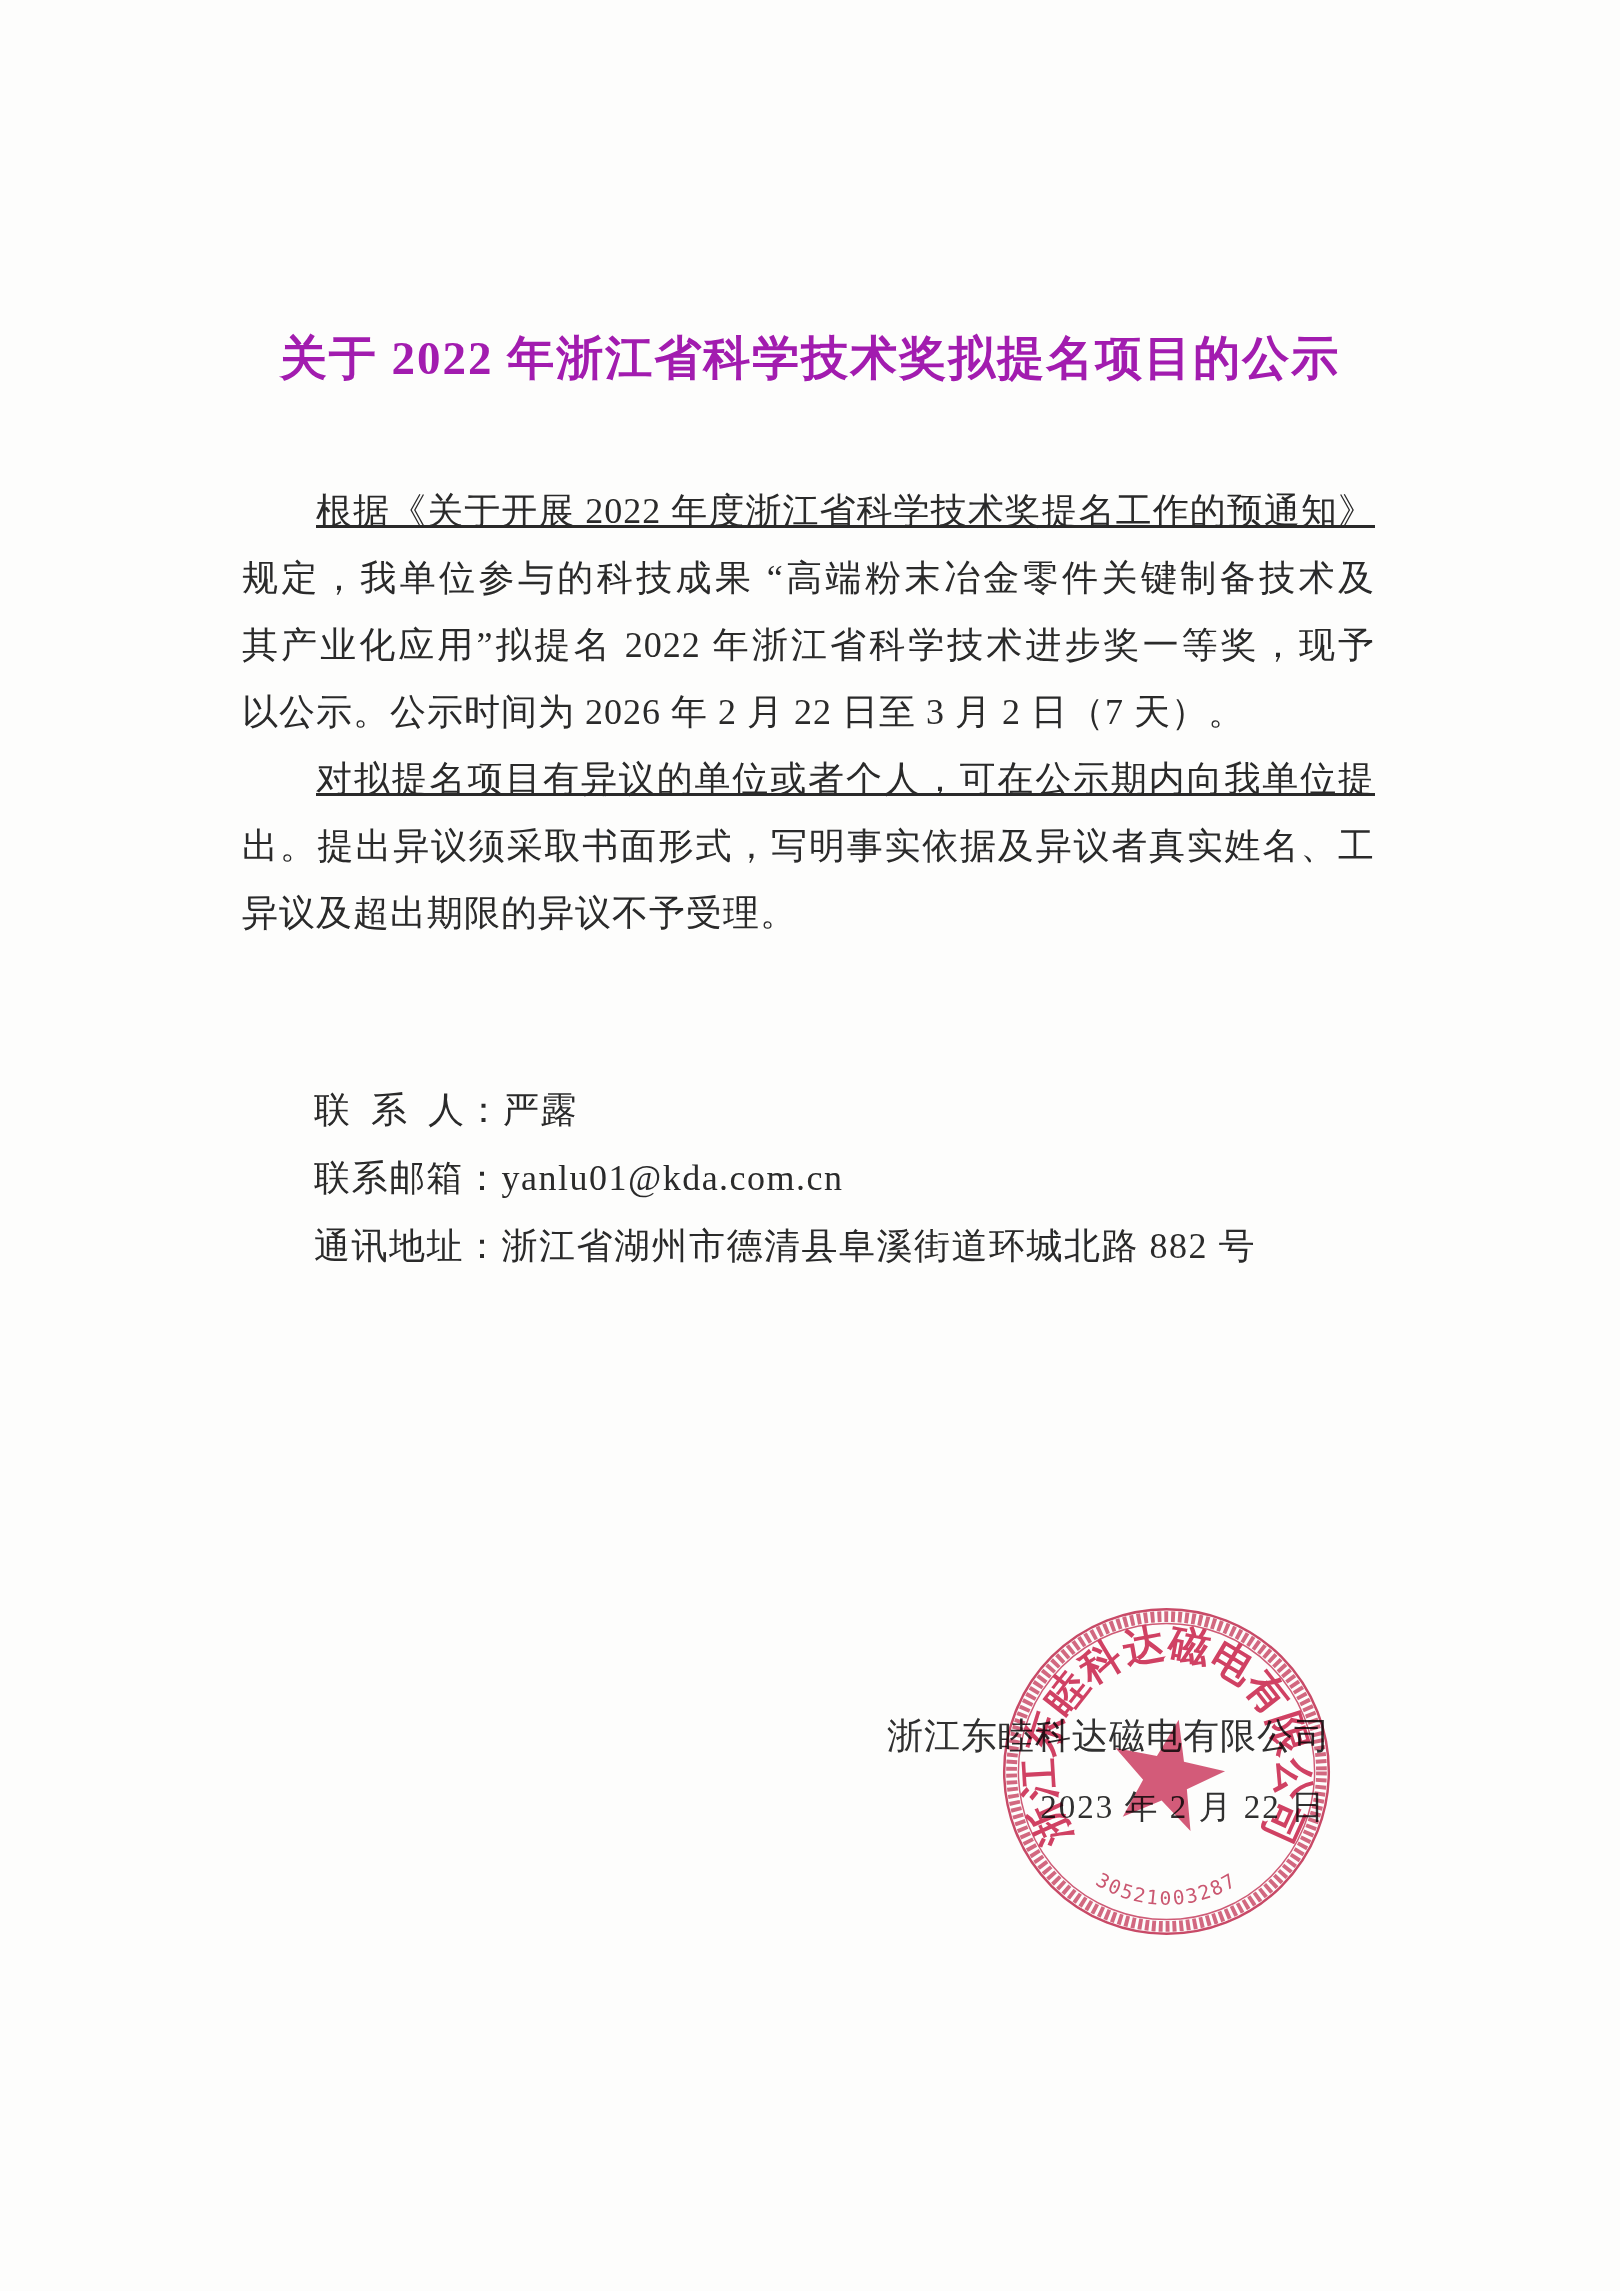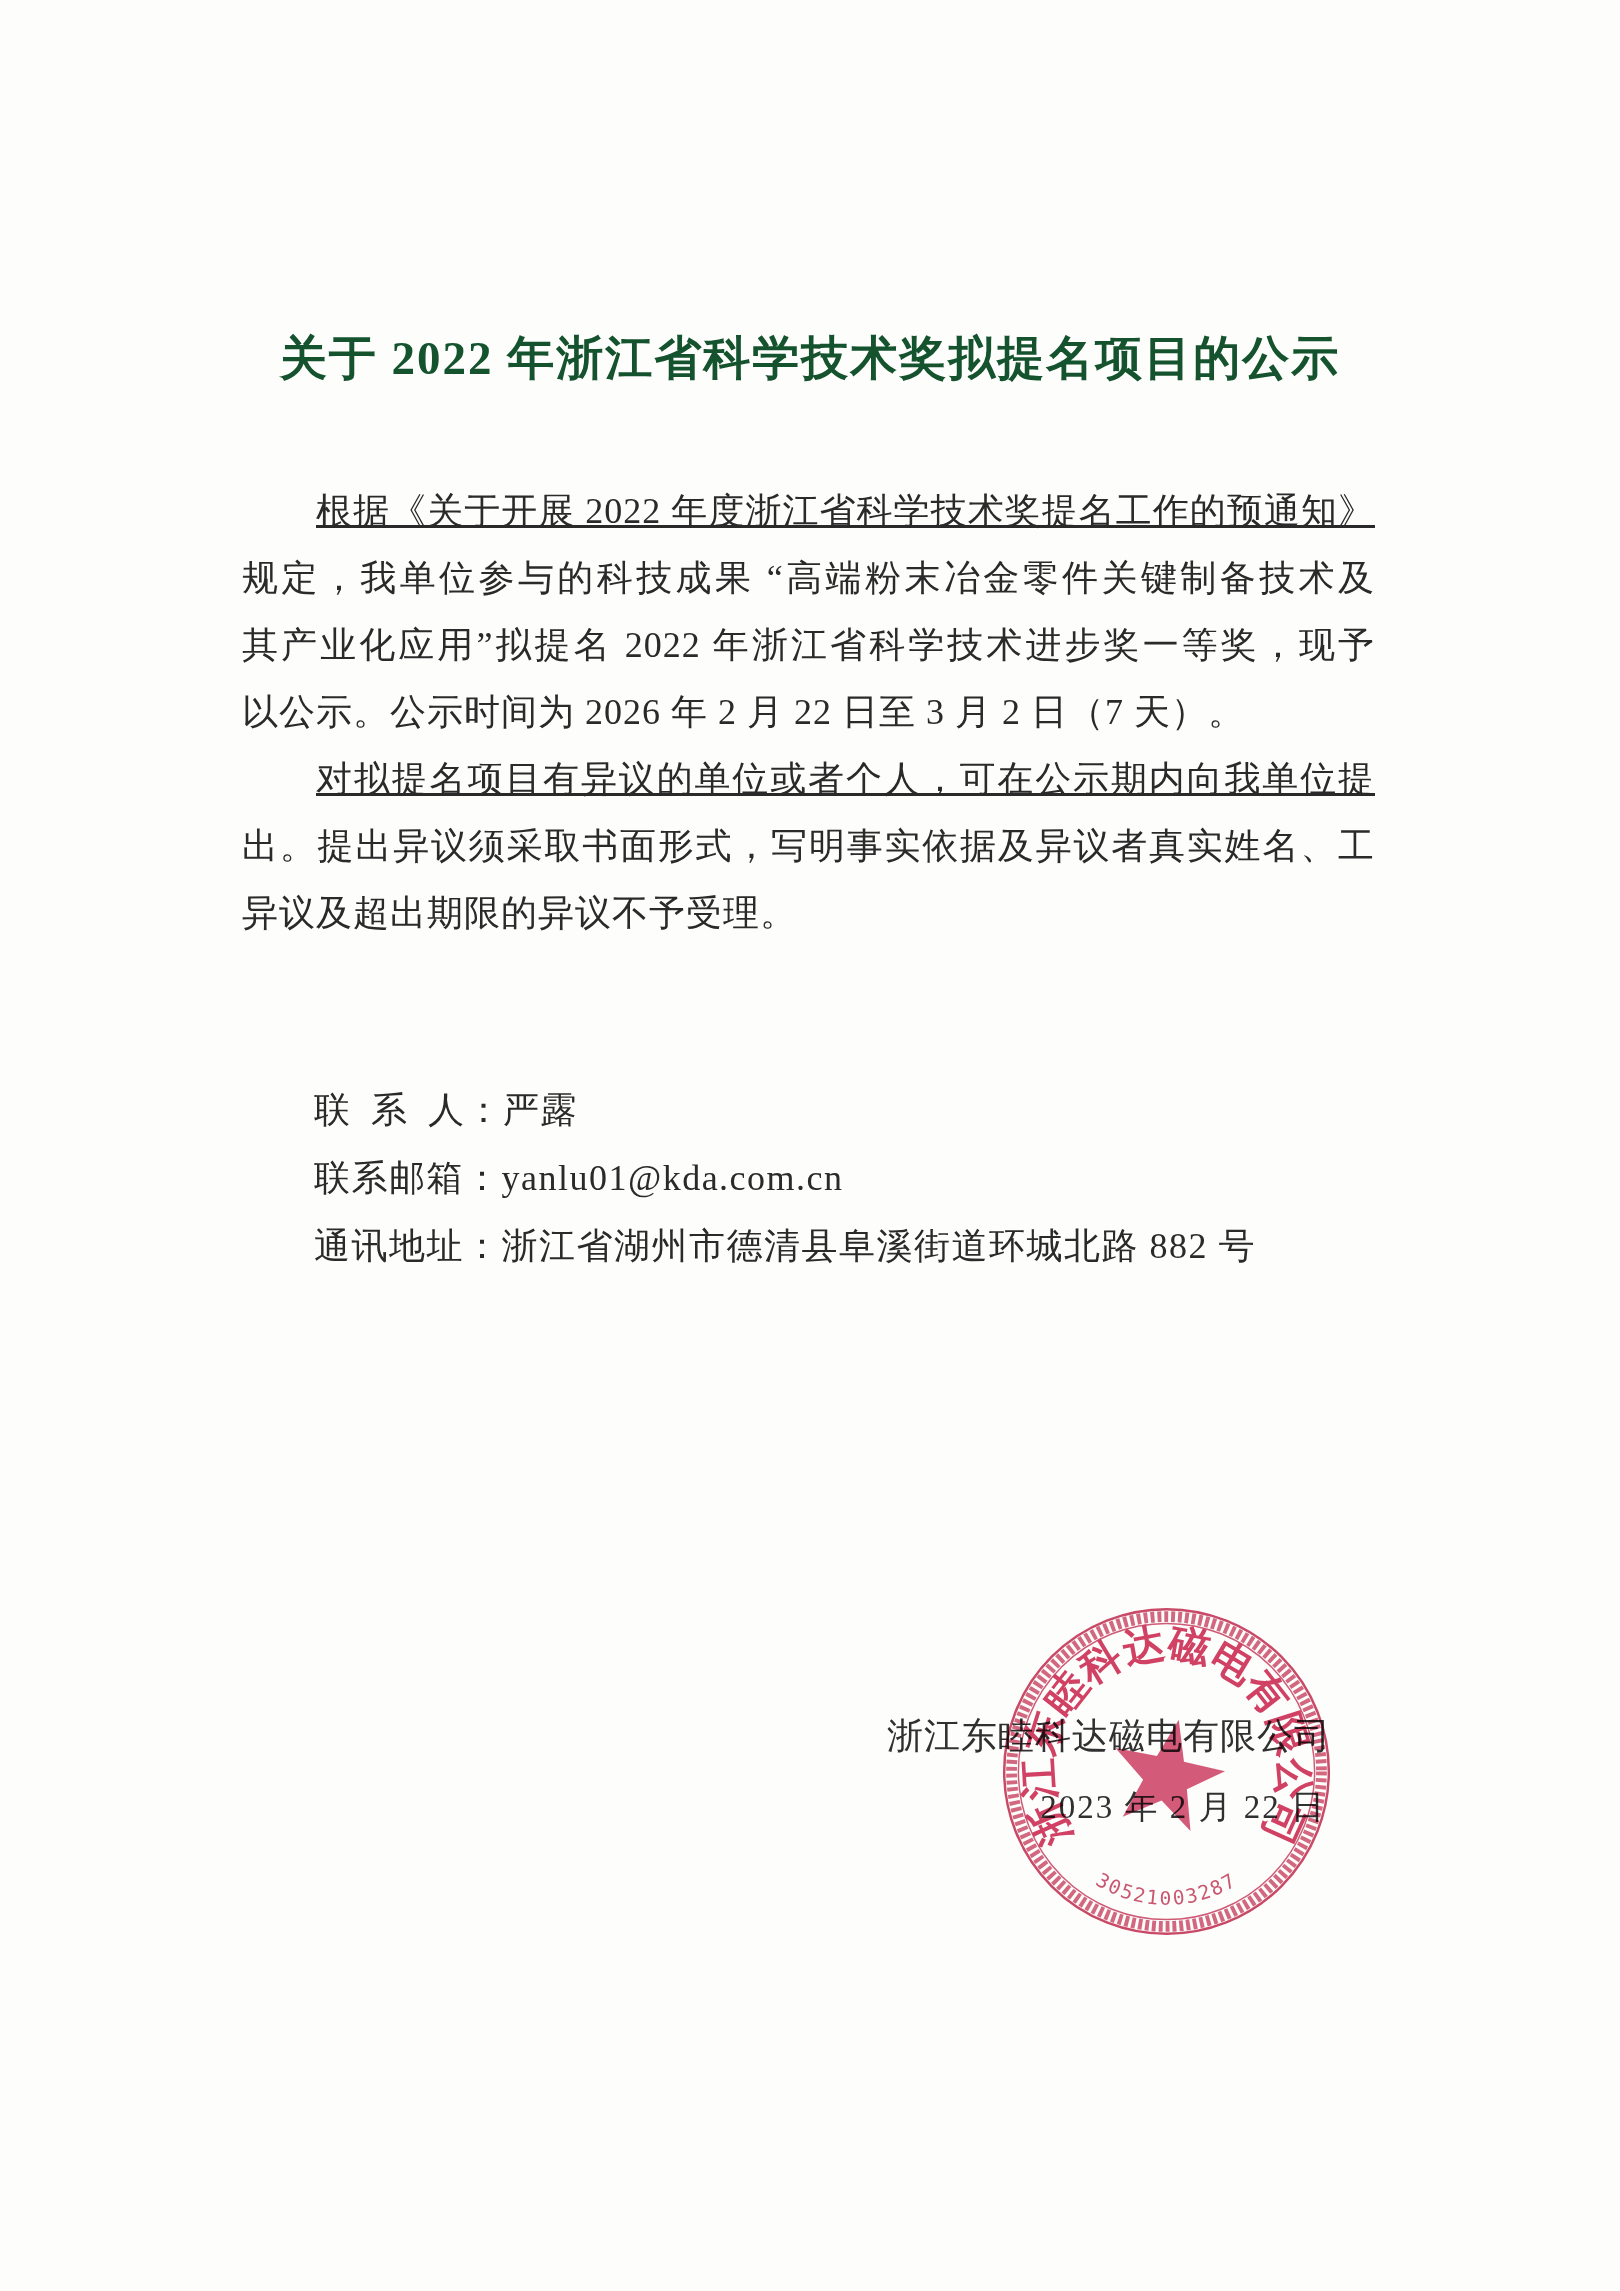--- a/index.html
+++ b/index.html
@@ -14,21 +14,21 @@
     color: #2a2a2a;
   }
   .doc-title {
     position: absolute;
     left: 0; right: 0;
     top: 327px;
     text-align: center;
     font-size: 47px;
     font-weight: 700;
     letter-spacing: 2px;
-    color: #14532d;
+    color: #a21caf;
     white-space: nowrap;
   }
   .body-block {
     position: absolute;
     left: 242px;
     top: 478px;
     width: 1133px;
   }
   .body-line {
     height: 67px;

